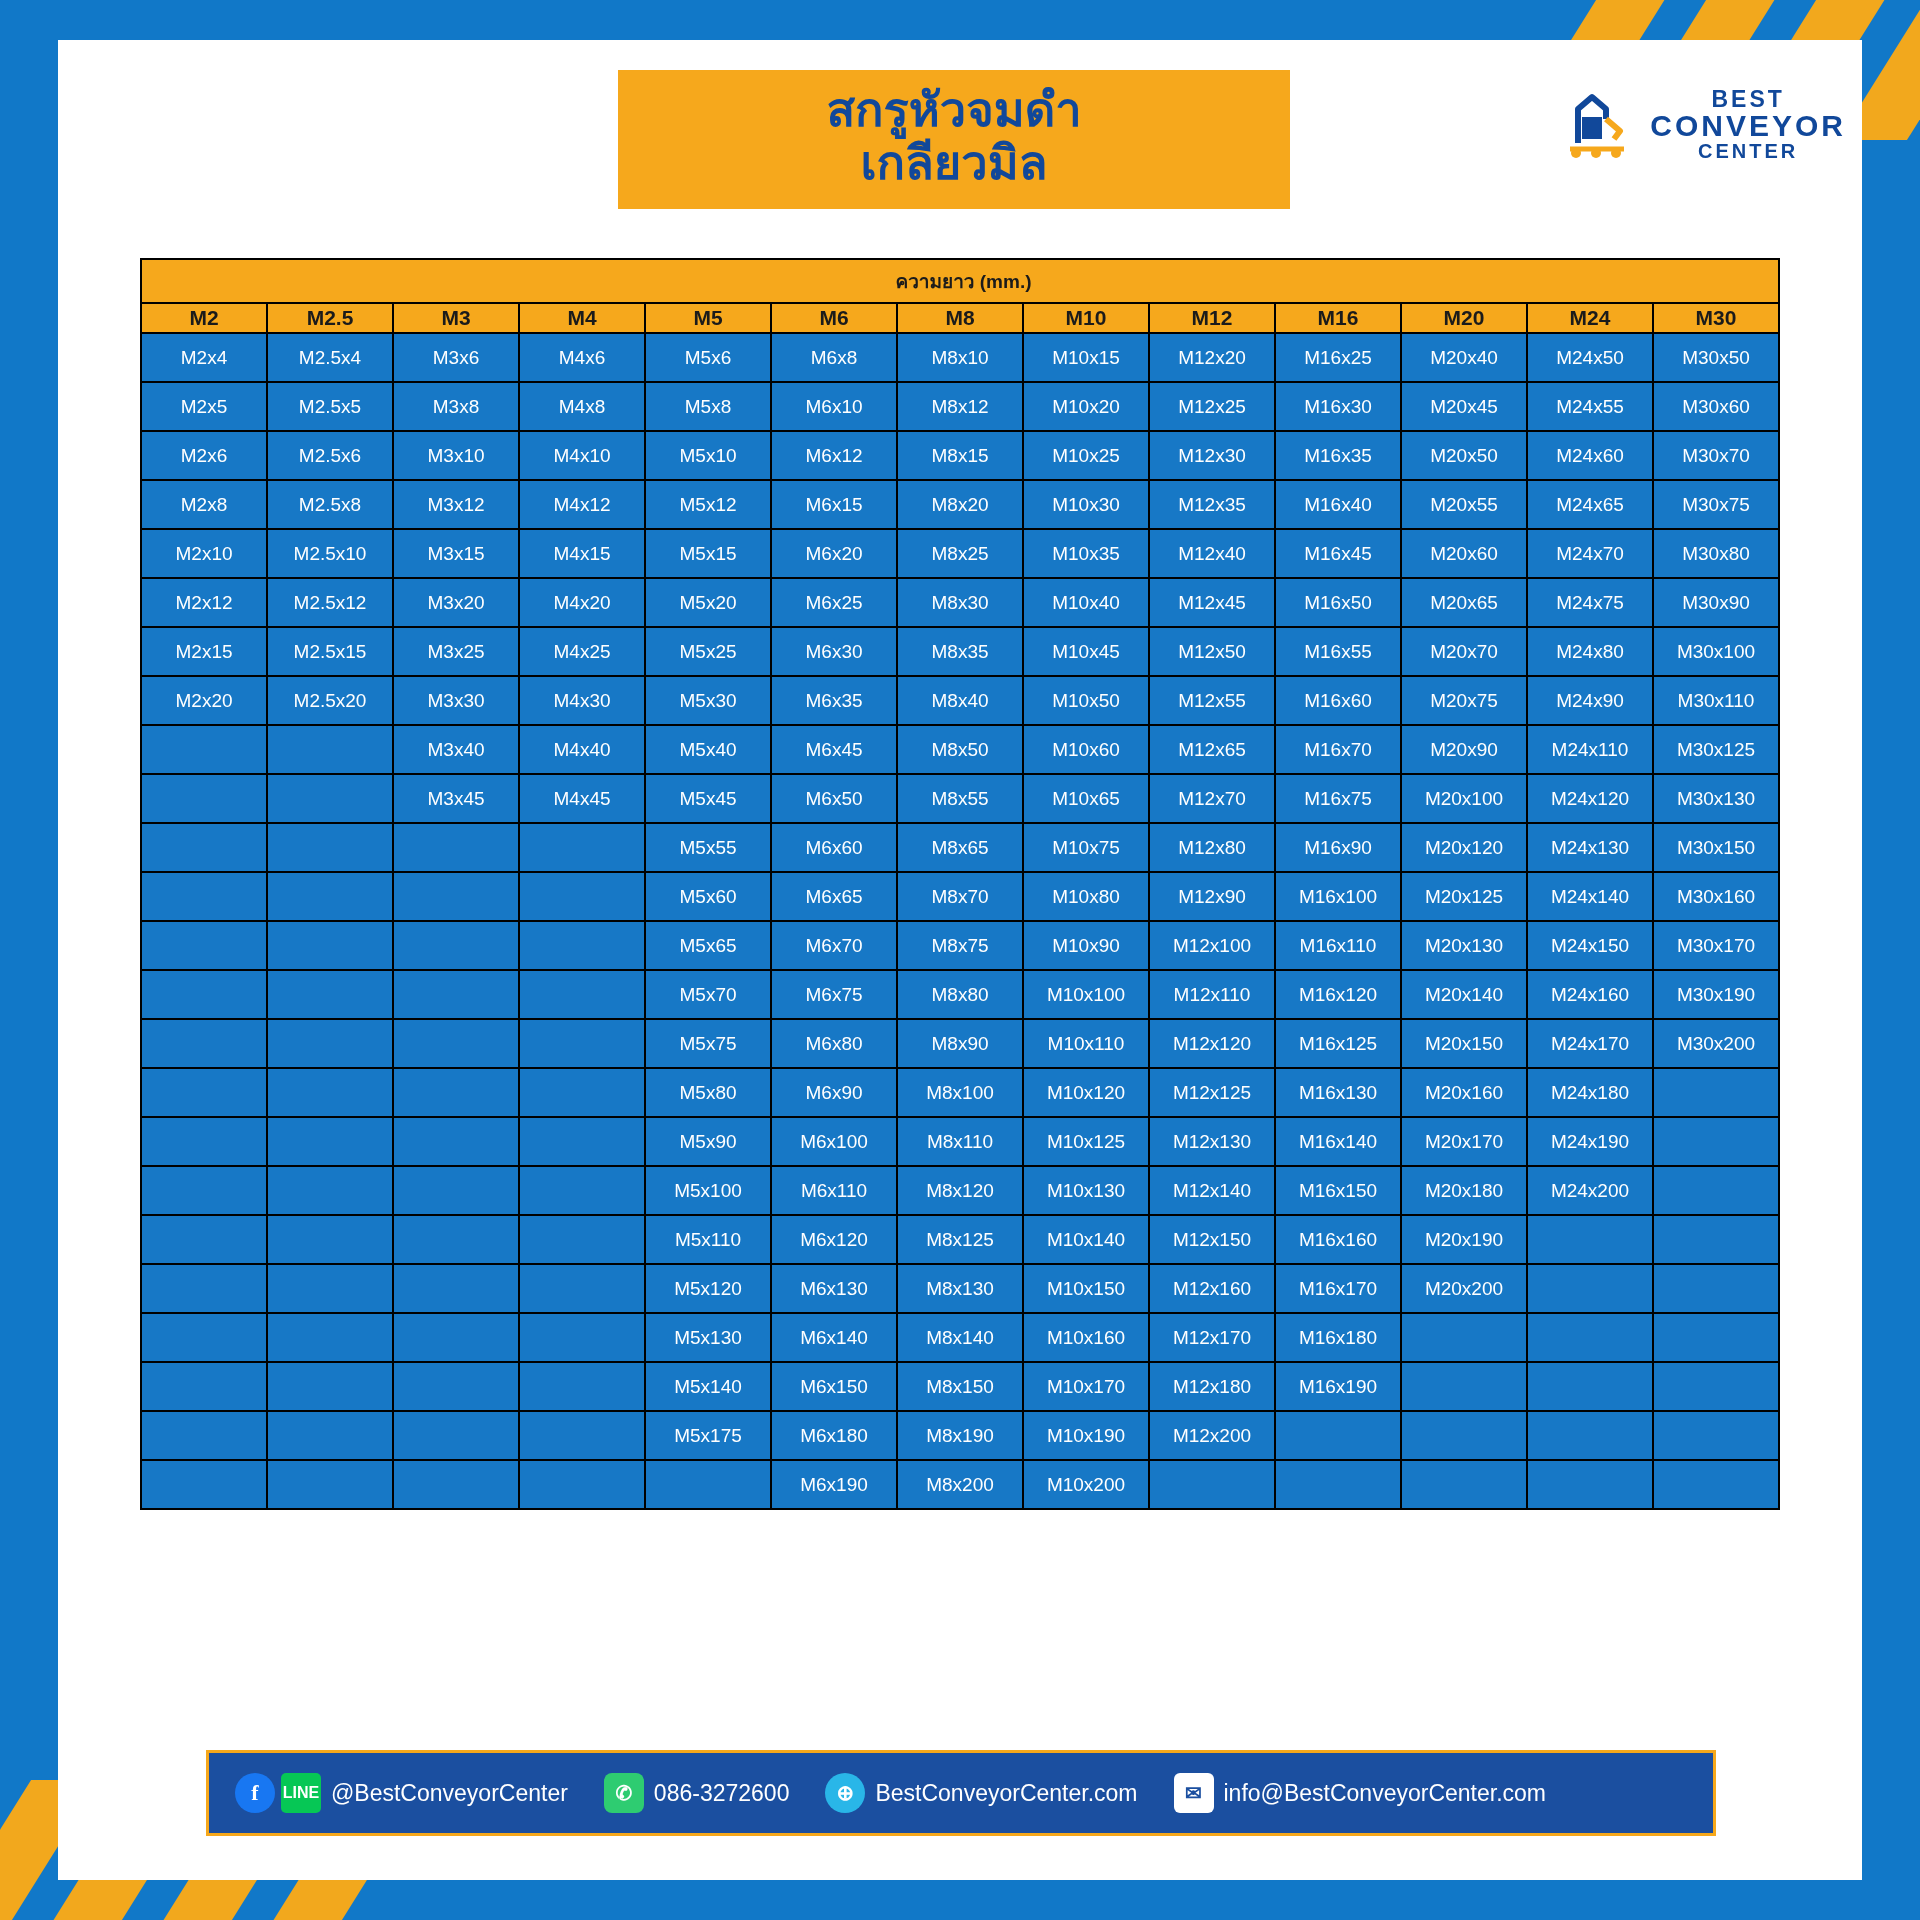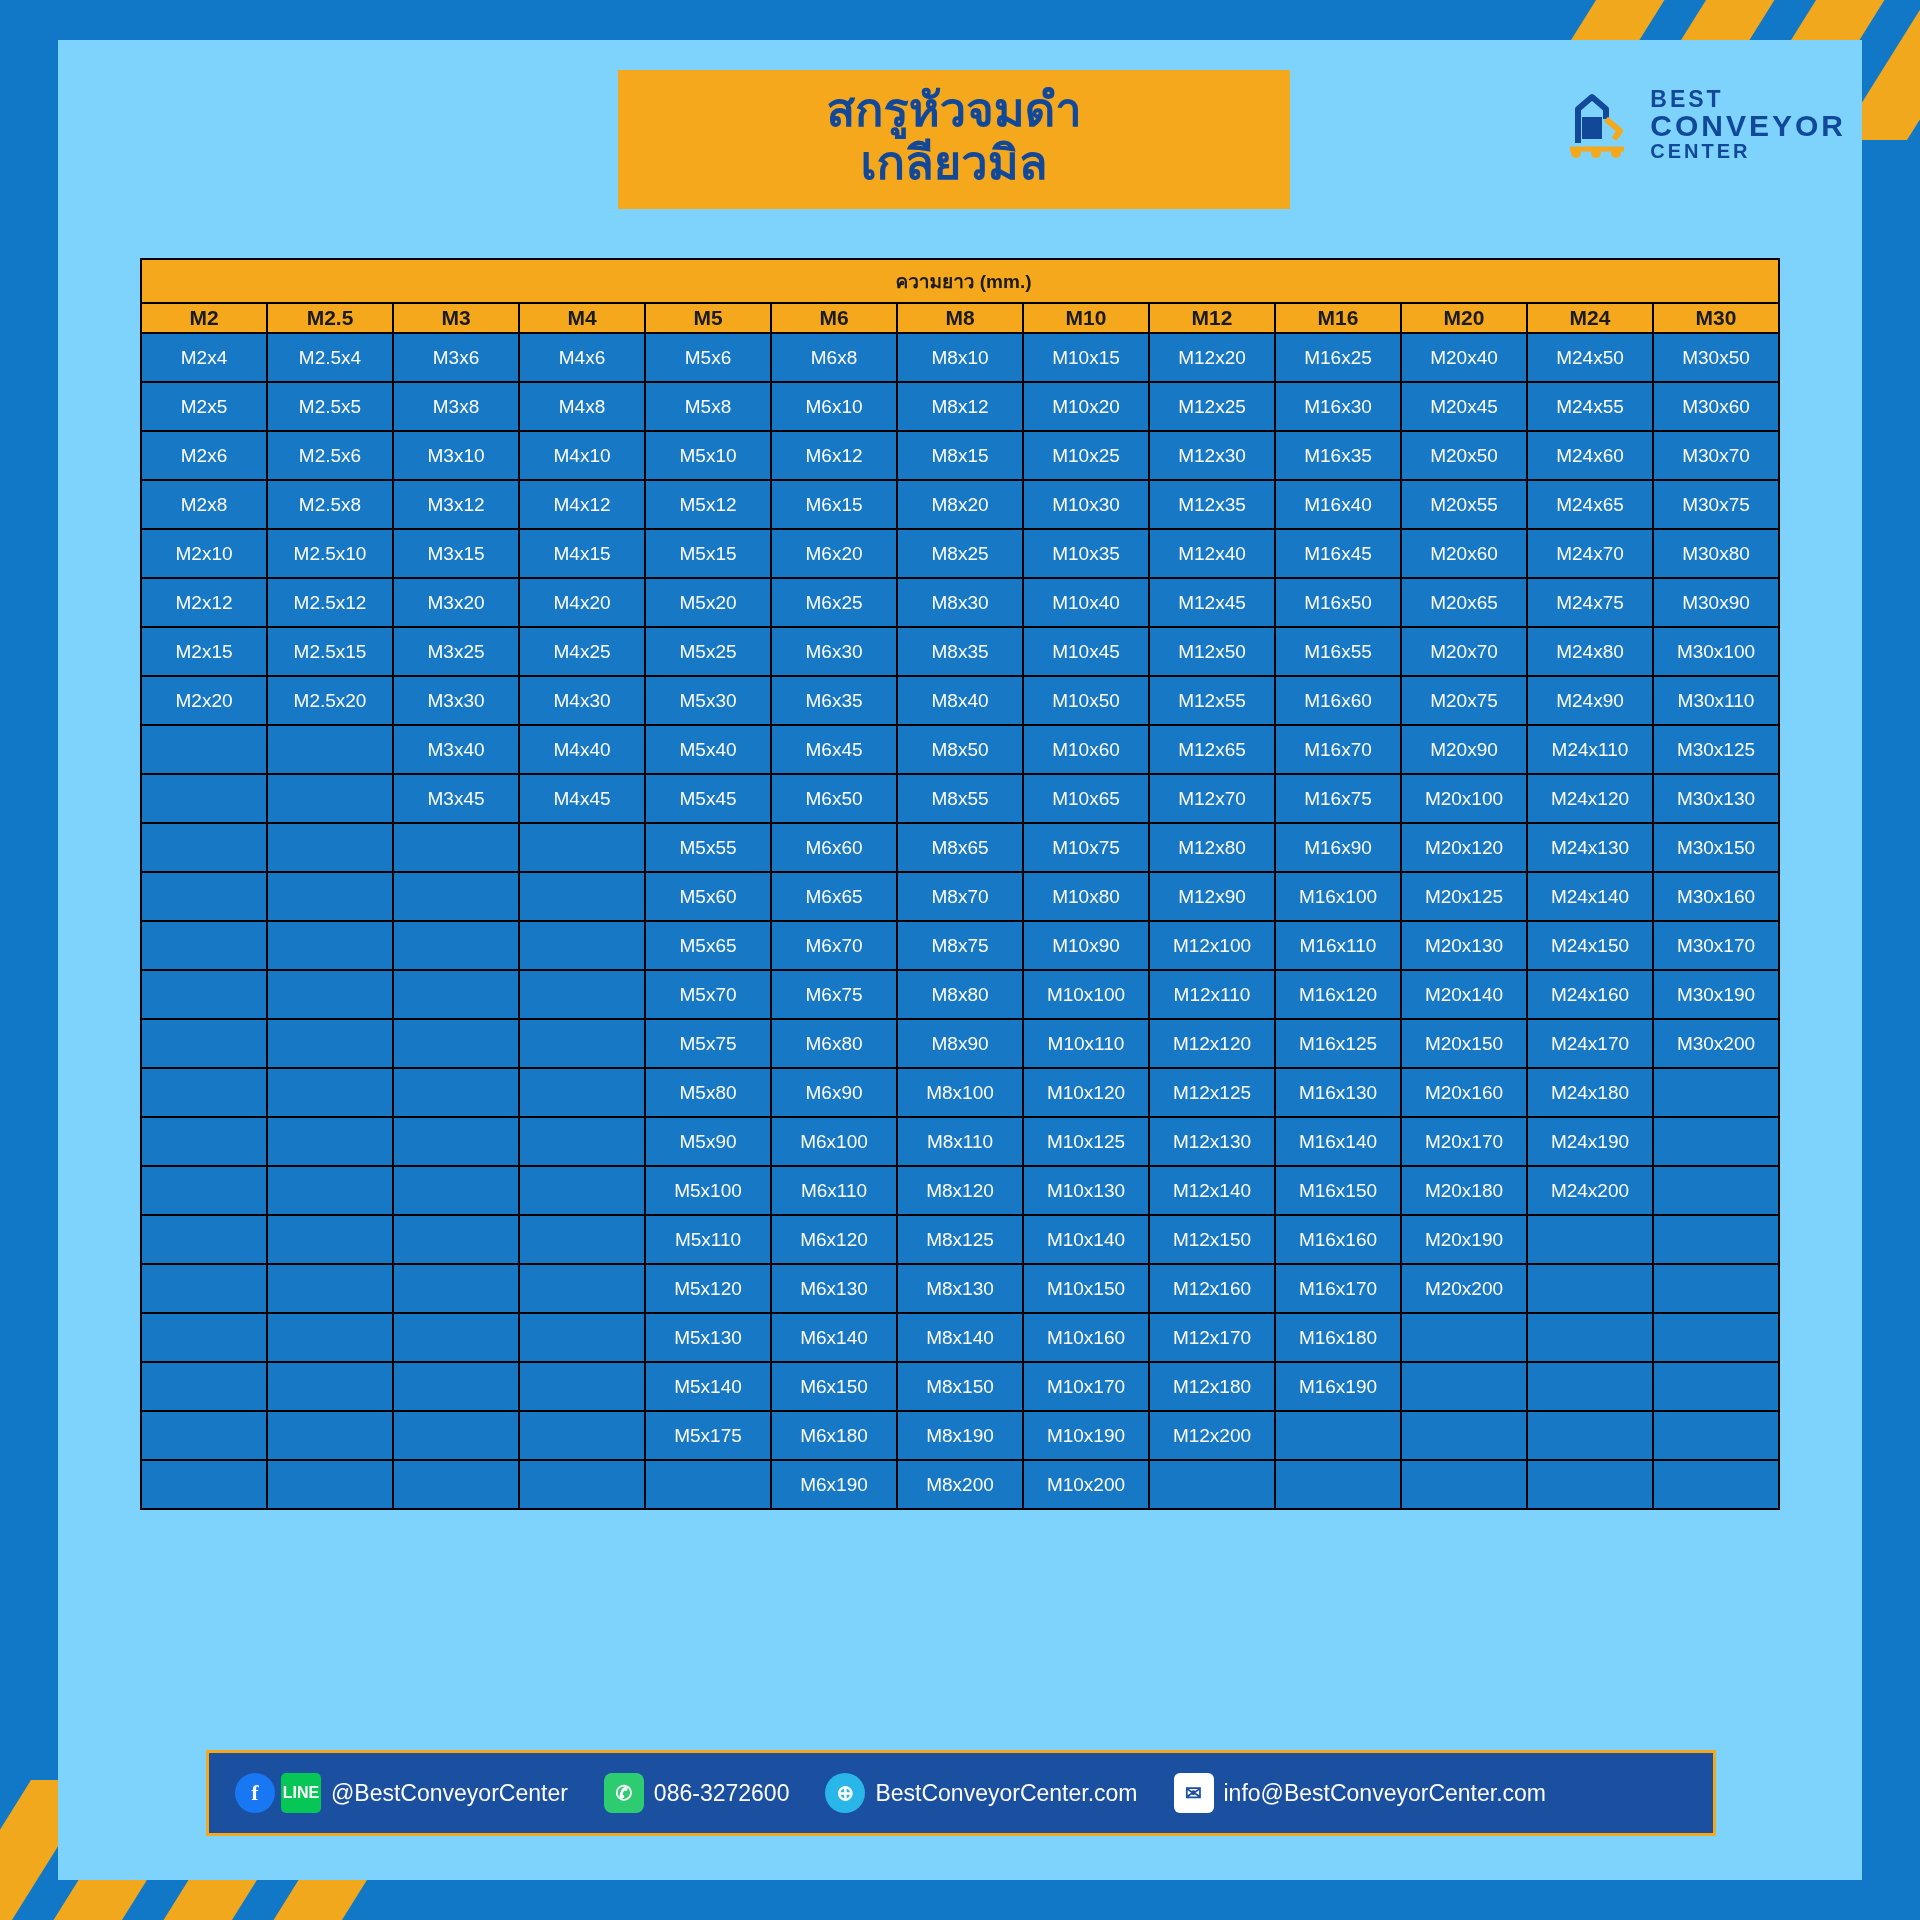--- a/index.html
+++ b/index.html
@@ -13,21 +13,21 @@
   }
   .tr-slashes { position:absolute; top:-60px; right:-30px; width:420px; height:200px; overflow:hidden; }
   .tr-slashes i { position:absolute; top:-40px; width:58px; height:300px; background:#f2a81d; transform:rotate(32deg); display:block; }
   .bl-slashes { position:absolute; bottom:-60px; left:-30px; width:420px; height:200px; overflow:hidden; }
   .bl-slashes i { position:absolute; bottom:-40px; width:58px; height:300px; background:#f2a81d; transform:rotate(32deg); display:block; }
 
   .sheet {
     position:absolute;
     left:58px; top:40px;
     width:1804px; height:1840px;
-    background:#7dd3fc;
+    background:#ffffff;
   }
   .header {
     position:relative;
     height:215px;
   }
   .title-box {
     position:absolute;
     left:560px; top:30px;
     width:672px;
     background:#f6a81c;
@@ -37,21 +37,21 @@
   }
   .title-line {
     display:block;
     font-size:47px;
     font-weight:bold;
     color:#11489a;
   }
   .logo {
     position:absolute;
     right:16px; top:48px;
-    display:flex; align-items:center; gap:14px;
+    display:flex; align-items:center; gap:14px;text-align:center;
   }
   .logo-mark { width:78px; height:72px; position:relative; }
   .logo-text { line-height:1.0; }
   .logo-text .l1 { display:block; font-size:23px; font-weight:bold; color:#11489a; letter-spacing:3px; }
   .logo-text .l2 { display:block; font-size:30px; font-weight:bold; color:#11489a; letter-spacing:3px; }
   .logo-text .l3 { display:block; font-size:20px; font-weight:bold; color:#11489a; letter-spacing:3px; }
 
   table.grid {
     position:absolute;
     left:82px; top:218px;

